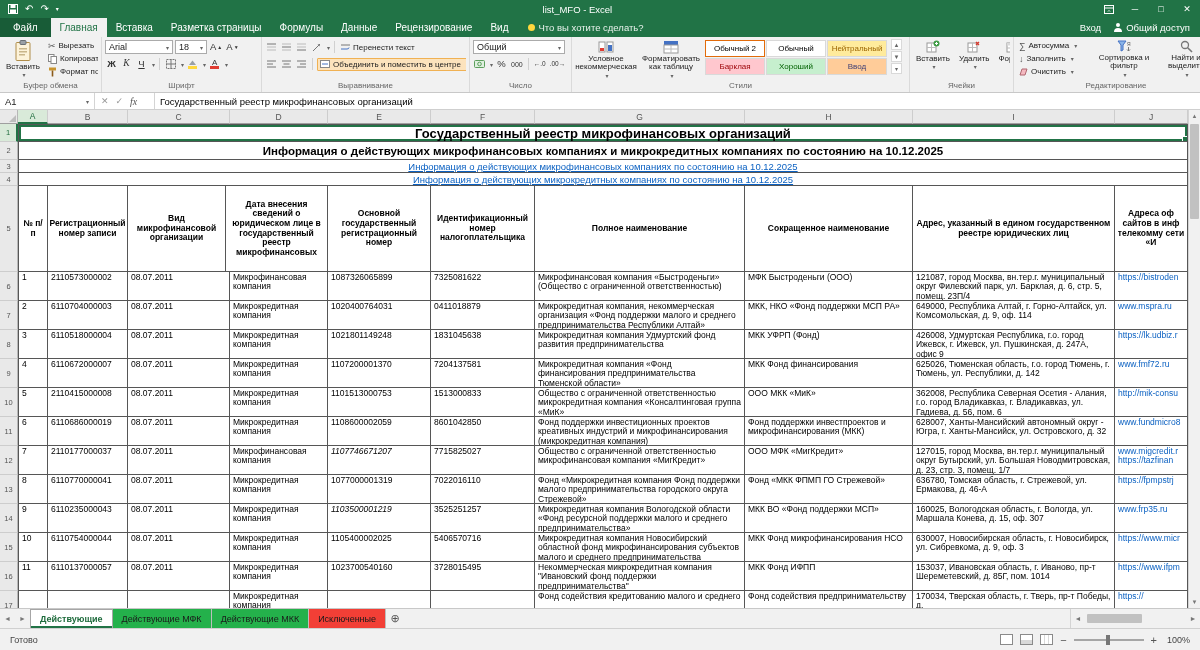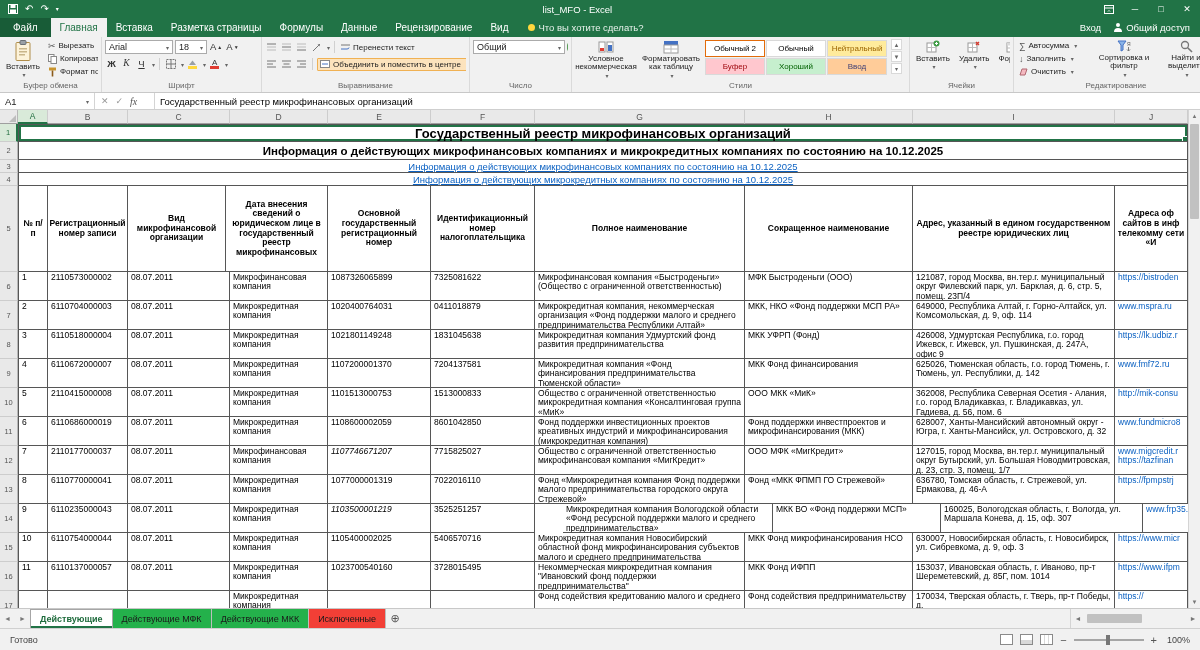--- a/index.html
+++ b/index.html
@@ -341,21 +341,21 @@
               </svg>
               <span>Объединить и поместить в центре</span>
               <span class="ca">▾</span>
             </div>
         </div>
       </div>
       <div class="rgl">Выравнивание</div>
     </div>
 
     <div class="rgroup" style="width:102px">
-      <div class="rgc" style="gap:1px">
+      <div class="rgc" style="flex-direction:column;gap:1px">
         <div class="rrow">
           <div class="combo" style="width:92px">
               <span>Общий</span>
               <span class="ca">▾</span>
             </div>
         </div>
         <div class="rrow">
           <span class="tbtn">
               <svg width="11" height="8" viewBox="0 0 11 8">
                 <rect x="0.5" y="0.5" width="10" height="7" rx="1" fill="#dff0df" stroke="#5c9e5c"></rect>
@@ -392,21 +392,21 @@
               <line x1="1" y1="9" x2="15" y2="9" stroke="#bbb"></line>
               <line x1="8" y1="5" x2="8" y2="13" stroke="#bbb"></line>
             </svg>
           <span>Форматировать как таблицу</span>
             <span class="ca">▾</span>
         </div>
         <div class="gallery">
             <div class="galcell galsel" style="background: rgb(255, 255, 255); color: rgb(0, 0, 0);">Обычный 2</div>
             <div class="galcell" style="background: rgb(255, 255, 255); color: rgb(0, 0, 0);">Обычный</div>
             <div class="galcell" style="background: rgb(255, 235, 156); color: rgb(156, 101, 0);">Нейтральный</div>
-            <div class="galcell" style="background: rgb(255, 199, 206); color: rgb(156, 0, 6);">Буфер</div>
+            <div class="galcell" style="background: rgb(255, 199, 206); color: rgb(156, 0, 6);">Барклая</div>
             <div class="galcell" style="background: rgb(198, 239, 206); color: rgb(0, 97, 0);">Хороший</div>
             <div class="galcell" style="background: rgb(255, 204, 153); color: rgb(63, 63, 118);">Ввод</div>
           </div>
         <div class="galarrows">
           <span>▲</span>
           <span>▼</span>
           <span>▾</span>
         </div>
       </div>
       <div class="rgl">Стили</div>
@@ -653,21 +653,21 @@
           <div class="cell dc lnkc" style="width: 73px;">https://fpmpstrj</div>
         </div>
         <div class="grow" style="height: 29px;">
           <div class="rhcell">14</div>
           <div class="cell dc" style="width: 30px;">9</div>
           <div class="cell dc" style="width: 80px;">6110235000043</div>
           <div class="cell dc" style="width: 102px;">08.07.2011</div>
           <div class="cell dc" style="width: 98px;">Микрокредитная компания</div>
           <div class="cell dc" style="width: 103px; font-style: italic;">1103500001219</div>
           <div class="cell dc" style="width: 104px;">3525251257</div>
-          <div class="cell dc" style="width: 210px; margin-left: 28px;">Микрокредитная компания Вологодской области «Фонд ресурсной поддержки малого и среднего предпринимательства»</div>
+          <div class="cell dc" style="width: 210px;">Микрокредитная компания Вологодской области «Фонд ресурсной поддержки малого и среднего предпринимательства»</div>
           <div class="cell dc" style="width: 168px;">МКК ВО «Фонд поддержки МСП»</div>
           <div class="cell dc" style="width: 202px;">160025, Вологодская область, г. Вологда, ул. Маршала Конева, д. 15, оф. 307</div>
           <div class="cell dc lnkc" style="width: 73px;">www.frp35.ru</div>
         </div>
         <div class="grow" style="height: 29px;">
           <div class="rhcell">15</div>
           <div class="cell dc" style="width: 30px;">10</div>
           <div class="cell dc" style="width: 80px;">6110754000044</div>
           <div class="cell dc" style="width: 102px;">08.07.2011</div>
           <div class="cell dc" style="width: 98px;">Микрокредитная компания</div>

